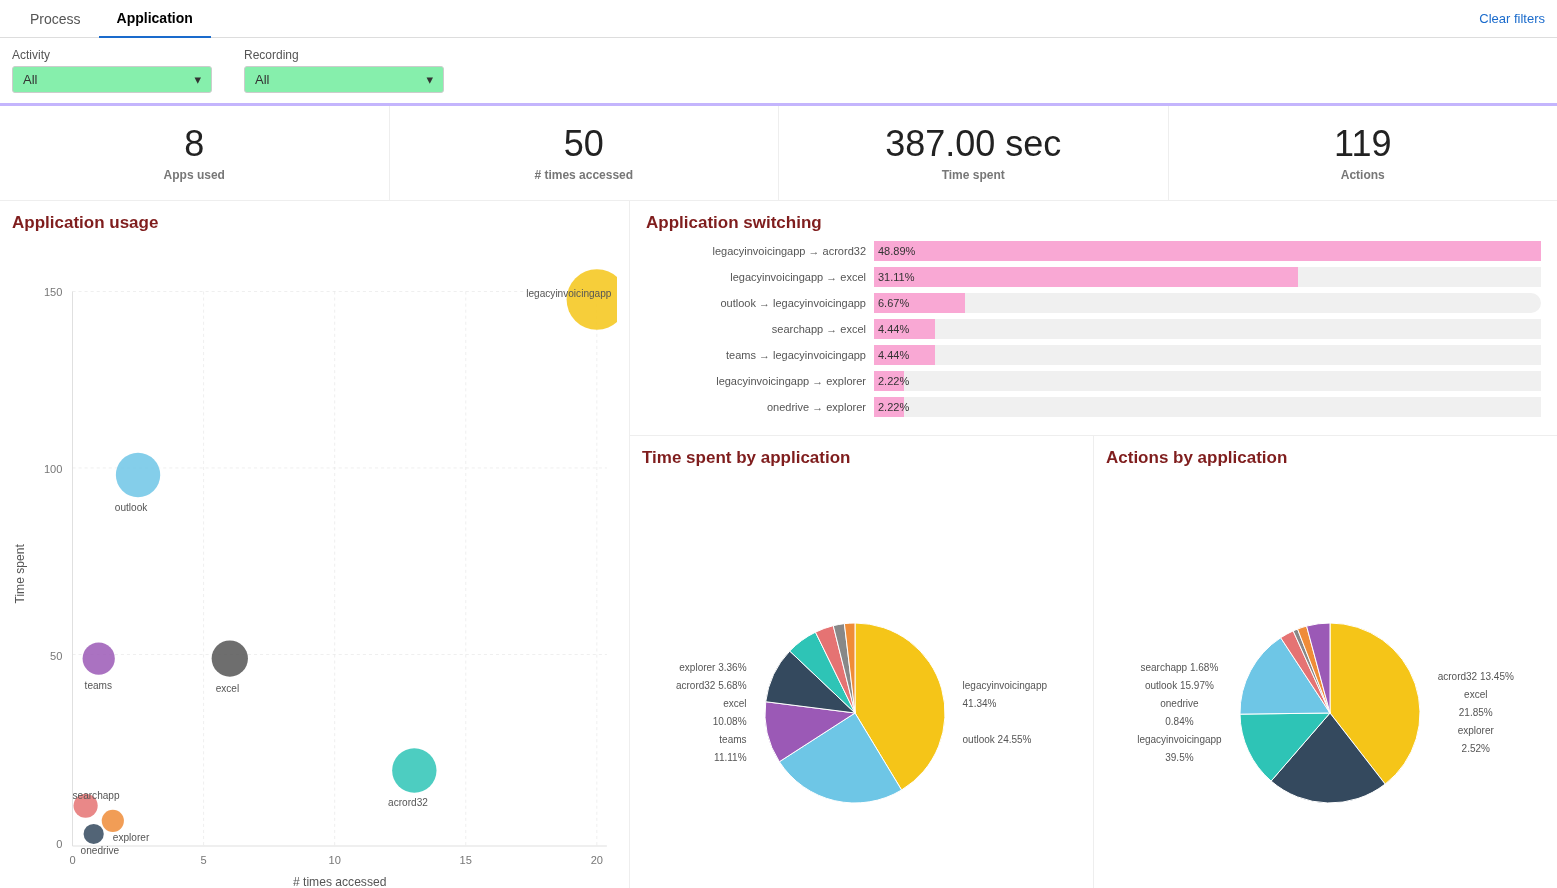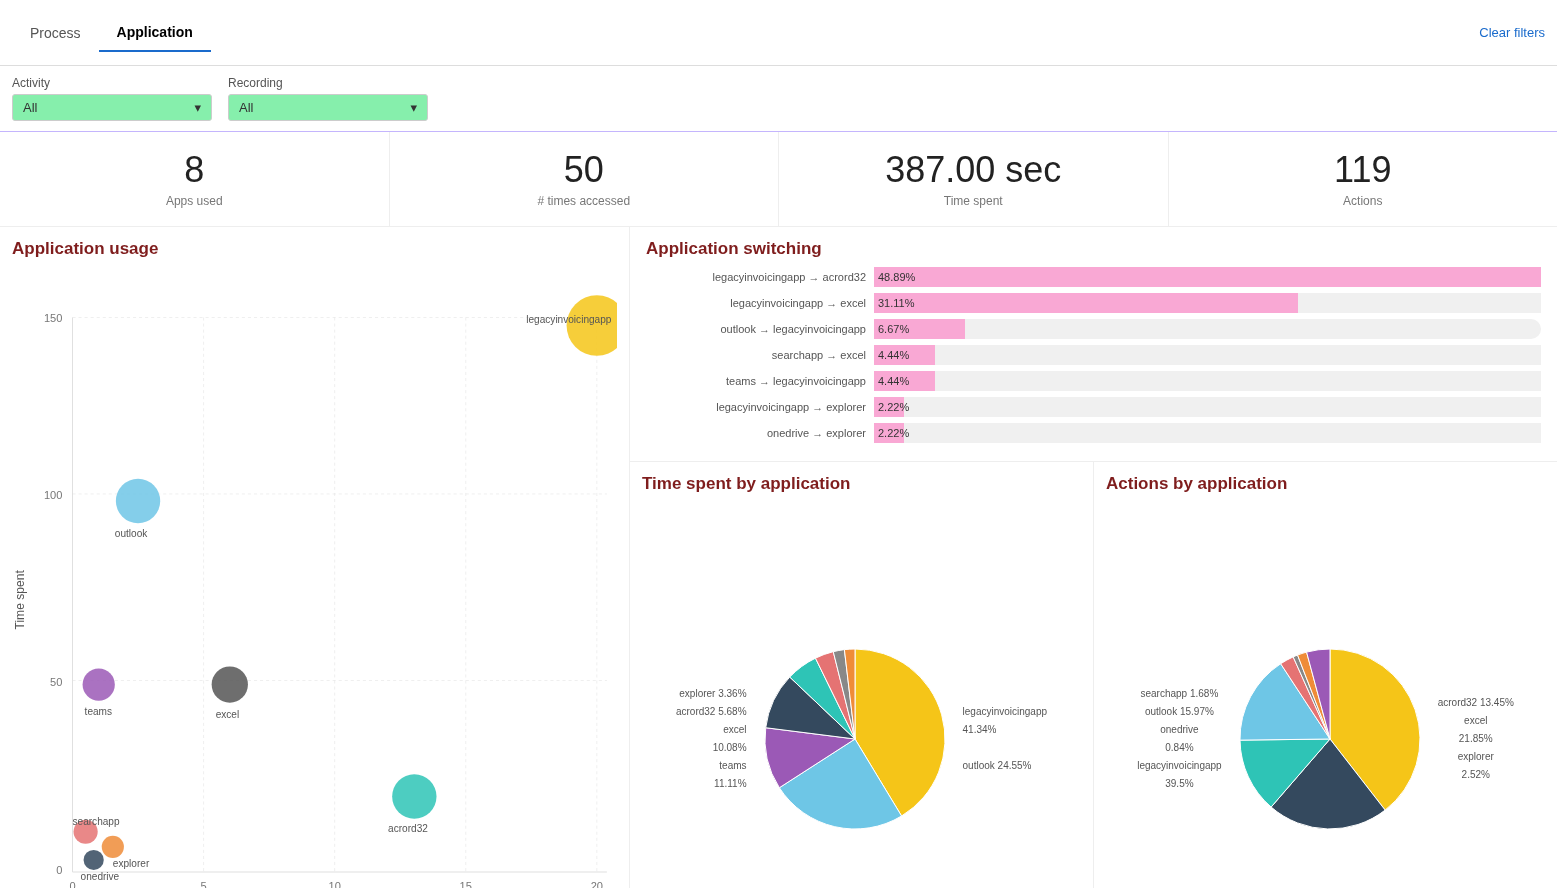--- a/index.html
+++ b/index.html
@@ -1,32 +1,32 @@
 <!DOCTYPE html>
 <html><head>
   <meta charset="utf-8">
   <style>
     * { box-sizing: border-box; margin: 0; padding: 0; }
     body { font-family: 'Segoe UI', Arial, sans-serif; background: #fff; font-size: 13px; color: #333; }
 
-    .top-tabs { display: flex; align-items: center; border-bottom: 1px solid #ddd; padding: 14px 12px; position: relative; }
+    .top-tabs { display: flex; align-items: center; border-bottom: 1px solid #ddd; padding: 0 12px; position: relative; }
     .tab { padding: 10px 18px; cursor: pointer; font-size: 14px; color: #555; }
     .tab.active { color: #000; font-weight: 600; border-bottom: 2px solid #1a6bcc; margin-bottom: -1px; }
     .clear-filters { position: absolute; right: 12px; color: #1a6bcc; cursor: pointer; font-size: 13px; }
 
-    .filters-row { display: flex; gap: 16px; padding: 10px 12px; border-bottom: 1px solid #c4b5fd; }
+    .filters-row { display: flex; gap: 32px; padding: 10px 12px; border-bottom: 3px solid #c4b5fd; }
     .filter-group { display: flex; flex-direction: column; gap: 4px; min-width: 200px; }
     .filter-label { font-size: 12px; color: #555; }
     .filter-select { display: flex; align-items: center; justify-content: space-between; border: 1px solid #ccc; border-radius: 3px; padding: 5px 10px; cursor: pointer; background: #86efac; font-size: 13px; min-width: 200px; }
 
     .stats-row { display: flex; border-bottom: 1px solid #eee; }
     .stat-card { flex: 1; display: flex; flex-direction: column; align-items: center; justify-content: center; padding: 18px 10px; border-left: 1px solid #eee; }
     .stat-card:first-child { border-left: none; }
     .stat-value { font-size: 36px; font-weight: 300; color: #222; line-height: 1.1; }
-    .stat-label { font-size: 12px; color: #777; margin-top: 4px; }
+    .stat-label { font-size: 12px; color: #777; margin-top: 4px; font-weight: bold; }
 
     .main-area { display: flex; height: calc(888px - 130px); }
     .left-panel { width: 630px; border-right: 1px solid #eee; padding: 12px; display: flex; flex-direction: column; }
     .right-panel { flex: 1; display: flex; flex-direction: column; }
 
     .section-title { font-size: 17px; font-weight: 700; color: #7f1d1d; margin-bottom: 8px; }
 
     
     .scatter-container { flex: 1; position: relative; }
 

